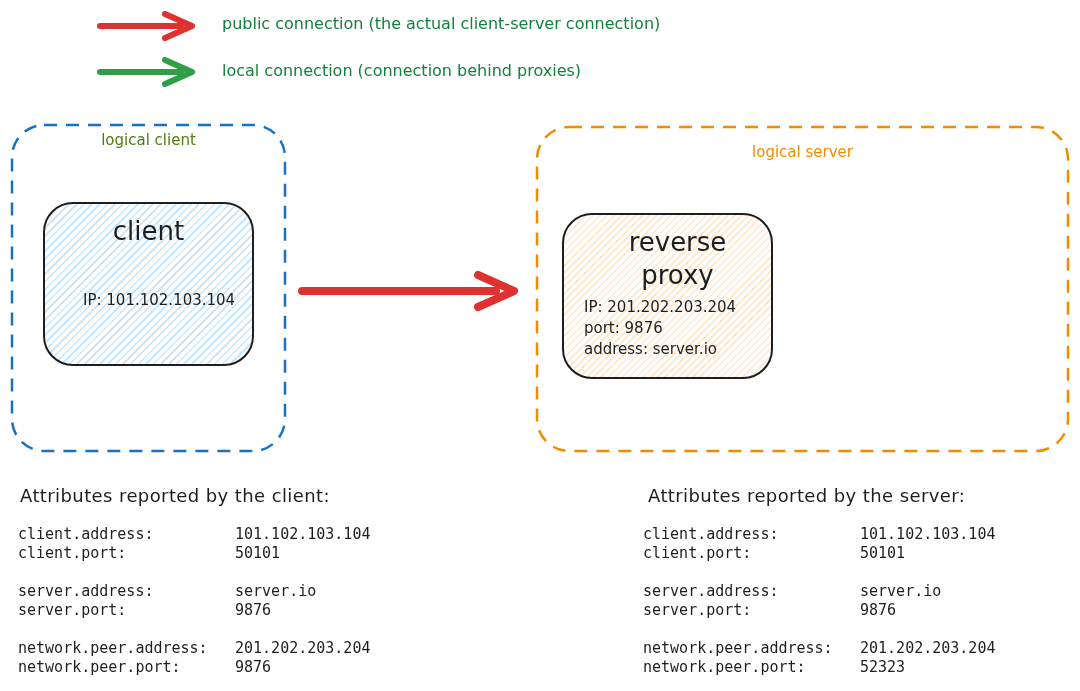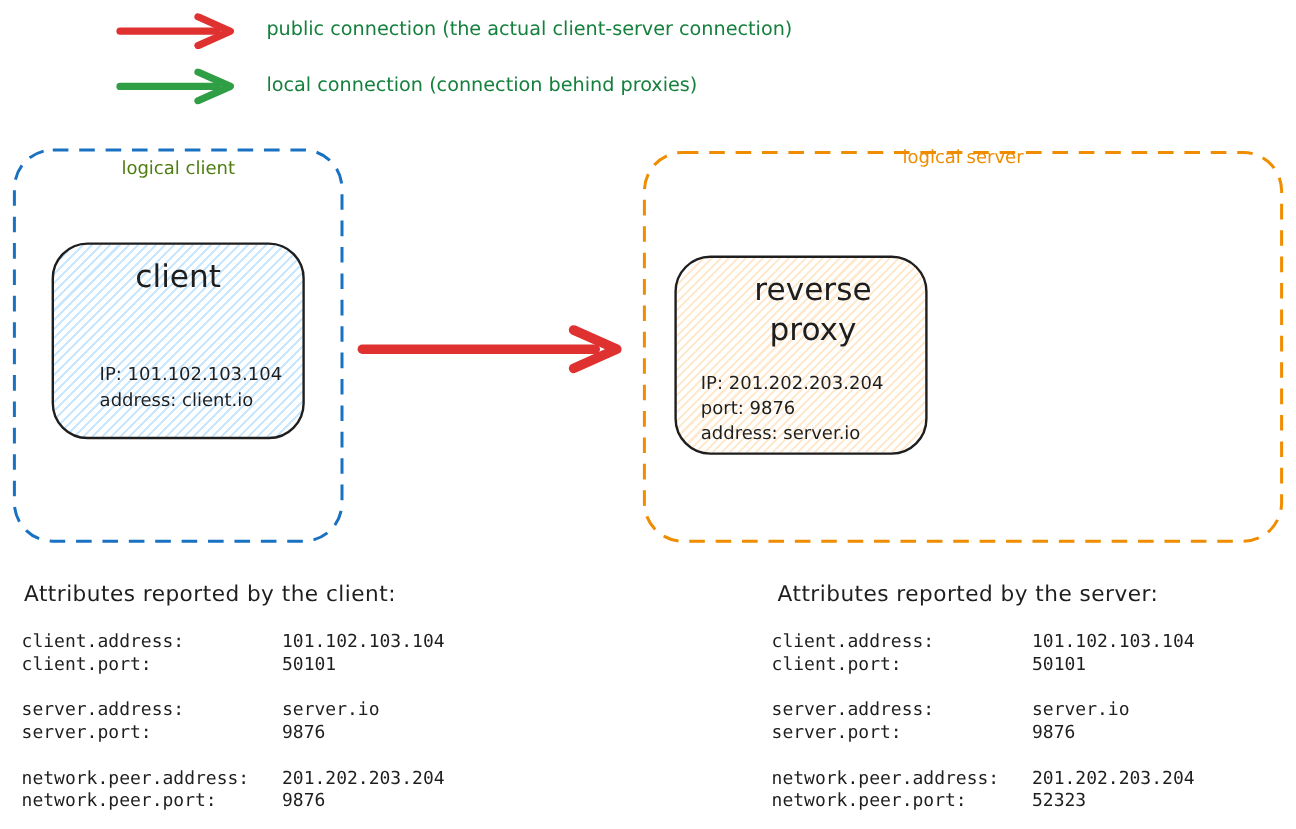--- a/index.html
+++ b/index.html
@@ -55,21 +55,20 @@
     margin: 11px auto 0 auto;
     font-size: 26px;
     line-height: 33px;
     text-align: center;
   }
   .node-details {
     position: absolute;
     font-size: 15px;
     line-height: 21px;
     white-space: nowrap;
-    margin-top: 12px;
   }
 
   
   .attr-title {
     position: absolute;
     font-size: 18px;
     letter-spacing: 0.4px;
     white-space: nowrap;
   }
   .attr-rows {
@@ -101,33 +100,32 @@
 
   <svg class="abs" style="left:10px; top:123px;" width="277" height="330" viewBox="0 0 277 330">
     <rect x="2" y="2" width="273" height="326" rx="32" fill="none" stroke-width="2.5" stroke-dasharray="13 9" stroke="#1971c2"></rect>
   </svg>
   <div class="group-label blue" style="left:10px; top:131px; width:277px;">logical client</div>
 
   <div class="node blue-fill" style="left:43px; top:202px; width:211px; height:164px;">
     <div class="node-title">client</div>
     <div class="node-details" style="left:38px; top:86px;">
       <div>IP: 101.102.103.104</div>
-      <div>address: client.io</div>
     </div>
   </div>
 
   <svg class="abs" style="left:296px; top:269px;" width="226" height="44" viewBox="0 0 226 44">
     <line x1="6" y1="22" x2="200" y2="22" stroke-width="8" stroke-linecap="round" stroke="#e03131"></line>
     <path d="M182 6 L218 22 L182 38" fill="none" stroke-width="8" stroke-linecap="round" stroke-linejoin="round" stroke="#e03131"></path>
   </svg>
 
   <svg class="abs" style="left:535px; top:125px;" width="535" height="328" viewBox="0 0 535 328">
     <rect x="2" y="2" width="531" height="324" rx="32" fill="none" stroke-width="2.5" stroke-dasharray="13 9" stroke="#f08c00"></rect>
   </svg>
-  <div class="group-label orange" style="left:535px; top:122px; width:535px;">logical server</div>
+  <div class="group-label orange" style="left:535px; top:143px; width:535px;">logical server</div>
 
   <div class="node orange-fill" style="left:562px; top:213px; width:211px; height:166px;">
     <div class="node-title">reverse proxy</div>
     <div class="node-details" style="left:20px; top:82px;">
       <div>IP: 201.202.203.204</div>
       <div>port: 9876</div>
       <div>address: server.io</div>
     </div>
   </div>
 

